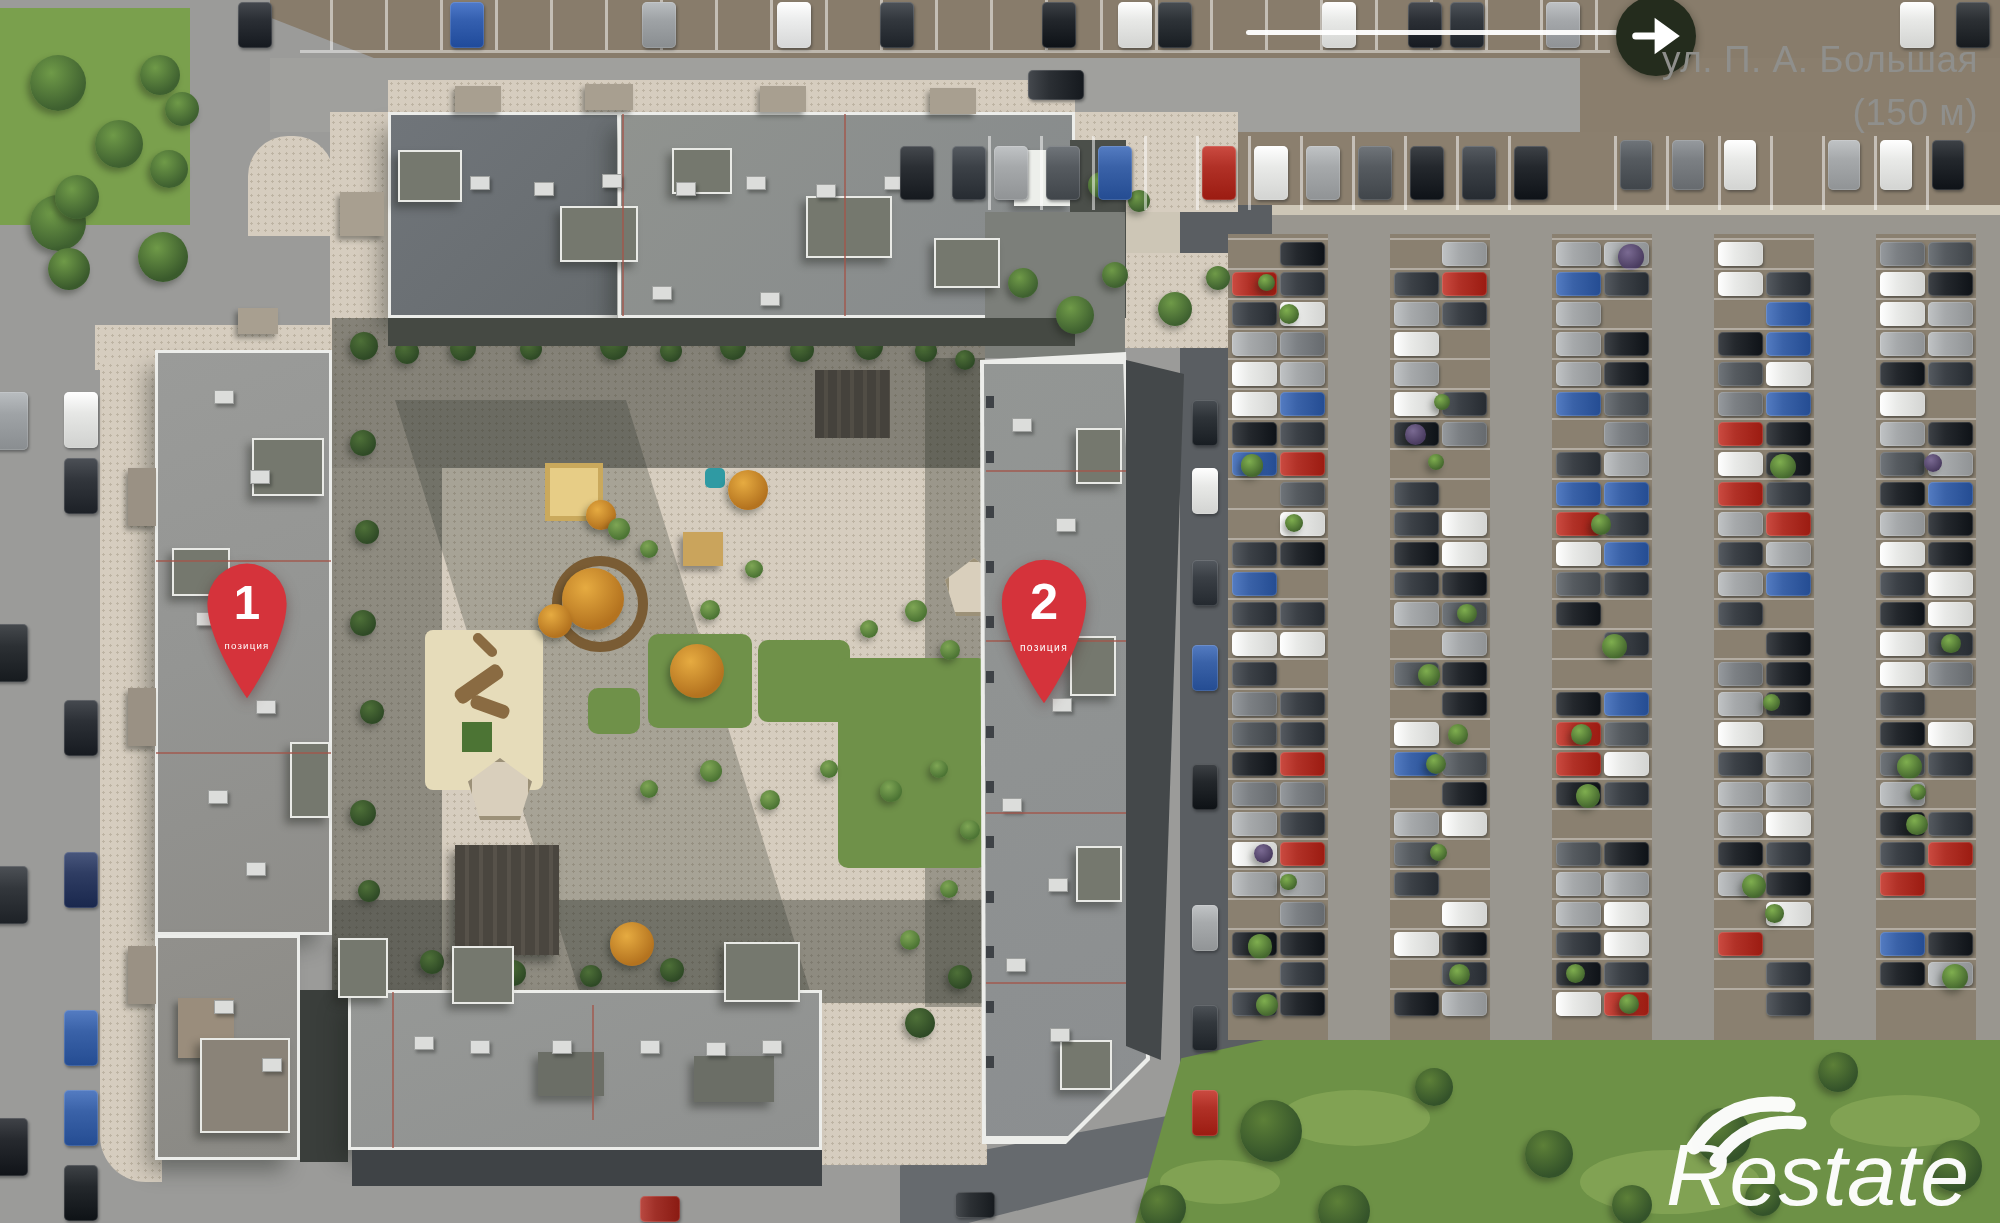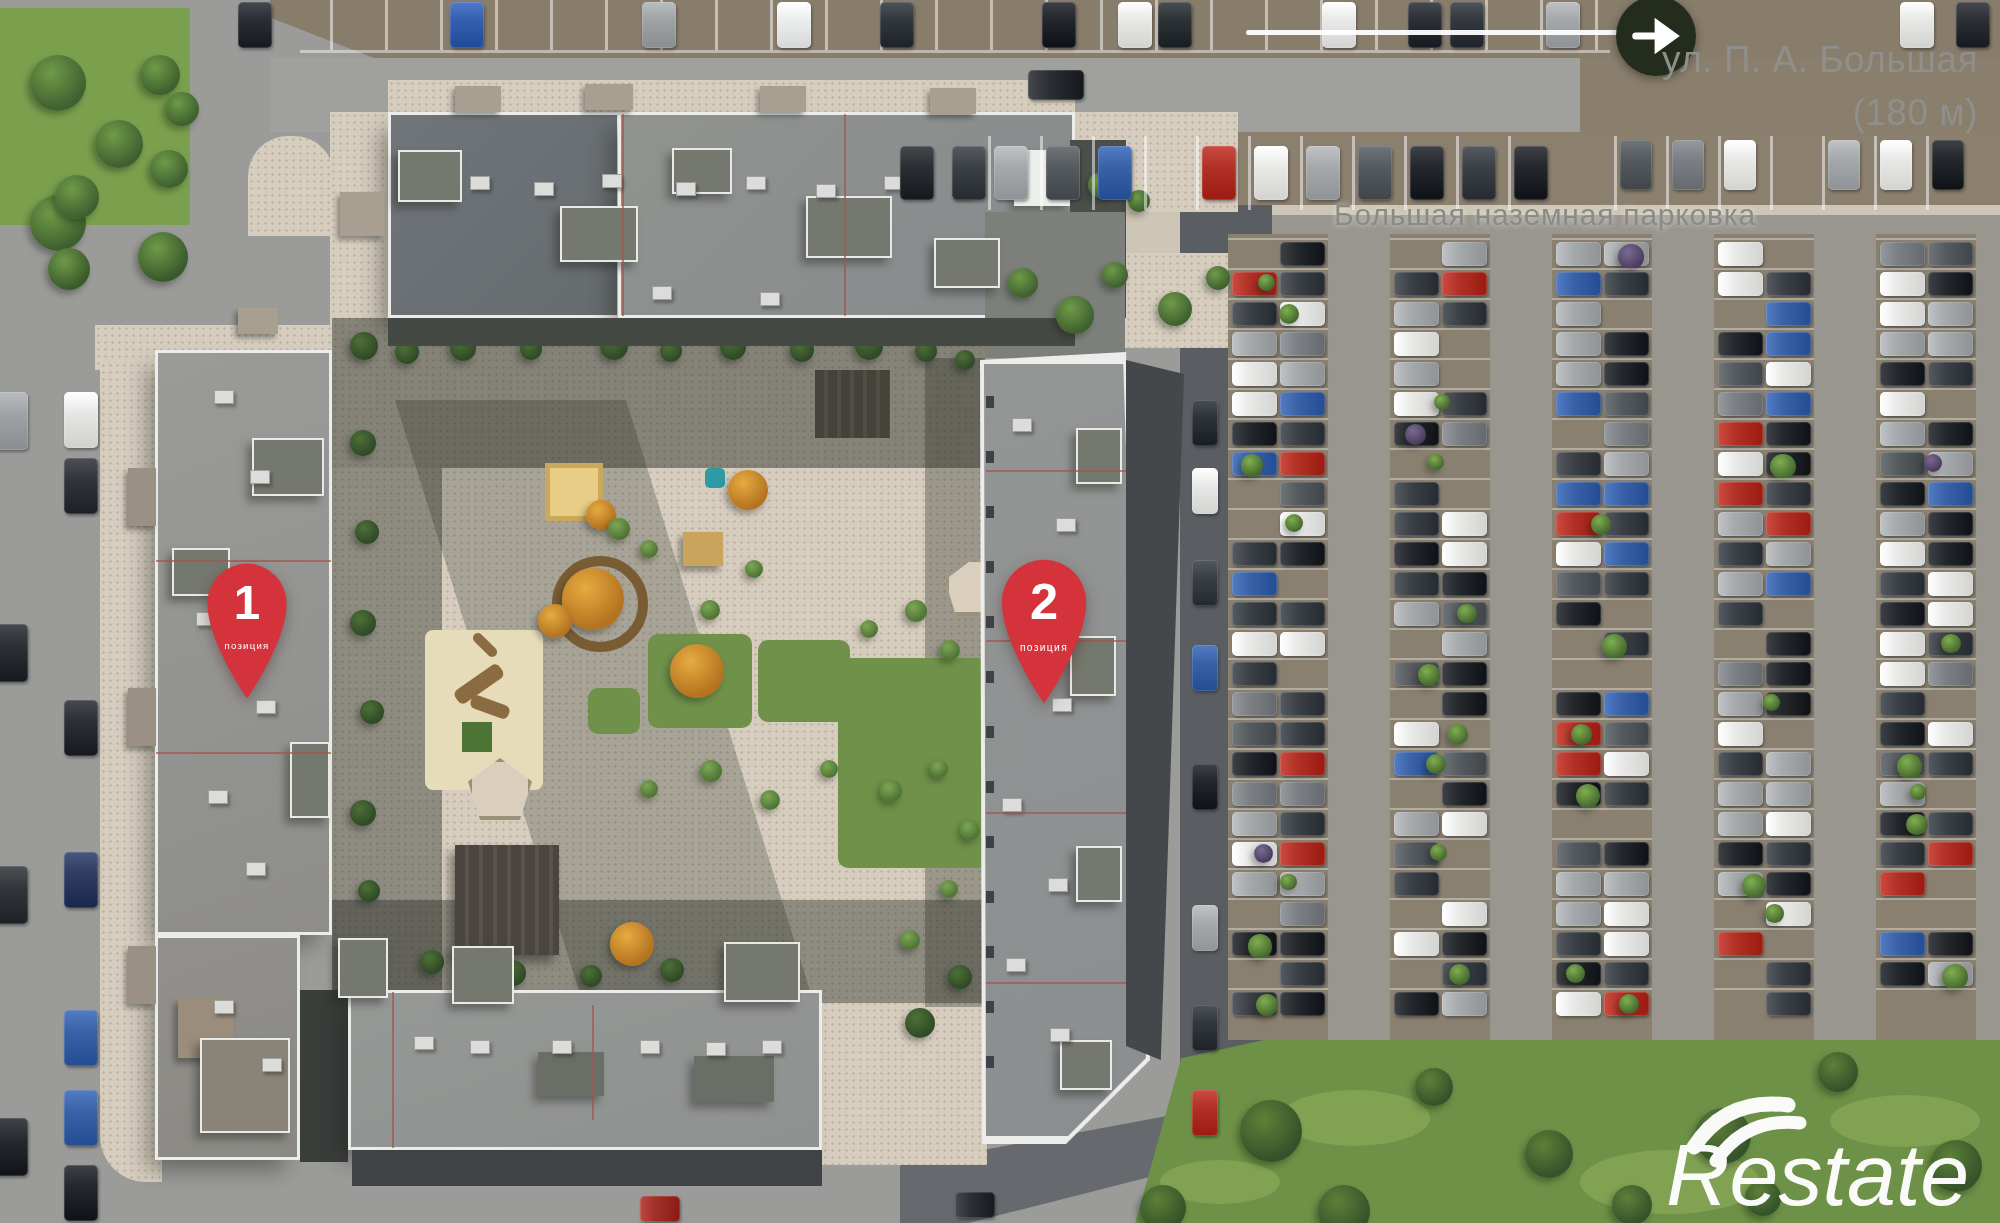--- a/index.html
+++ b/index.html
@@ -43,24 +43,23 @@
   <div class="approach-line"></div>
   <div class="badge">
     <svg width="56" height="56" viewBox="0 0 80 80">
       <rect x="6" y="35" width="36" height="10" rx="5" fill="#ffffff"></rect>
       <polygon points="38,14 74,40 38,66" fill="#ffffff"></polygon>
     </svg>
   </div>
 
   <div class="street-label">
     <div>ул. П. А. Большая</div>
-    <div>(180 м)</div>
+    <div>(150 м)</div>
   </div>
 
-  <div class="parking-label">Большая наземная парковка</div>
 
   <svg class="pin" style="left:203px;top:560px;" width="88" height="141" viewBox="0 0 100 160">
     <path d="M50 157C50 157 5 93 5 49a45 45 0 1 1 90 0C95 93 50 157 50 157Z" fill="#d5333b"></path>
     <text class="pin-num" x="50" y="67">1</text>
     <text class="pin-label" x="50" y="101">позиция</text>
   </svg>
 
   <svg class="pin" style="left:997px;top:556px;" width="94" height="150" viewBox="0 0 100 160">
     <path d="M50 157C50 157 5 93 5 49a45 45 0 1 1 90 0C95 93 50 157 50 157Z" fill="#d5333b"></path>
     <text class="pin-num" x="50" y="67">2</text>

